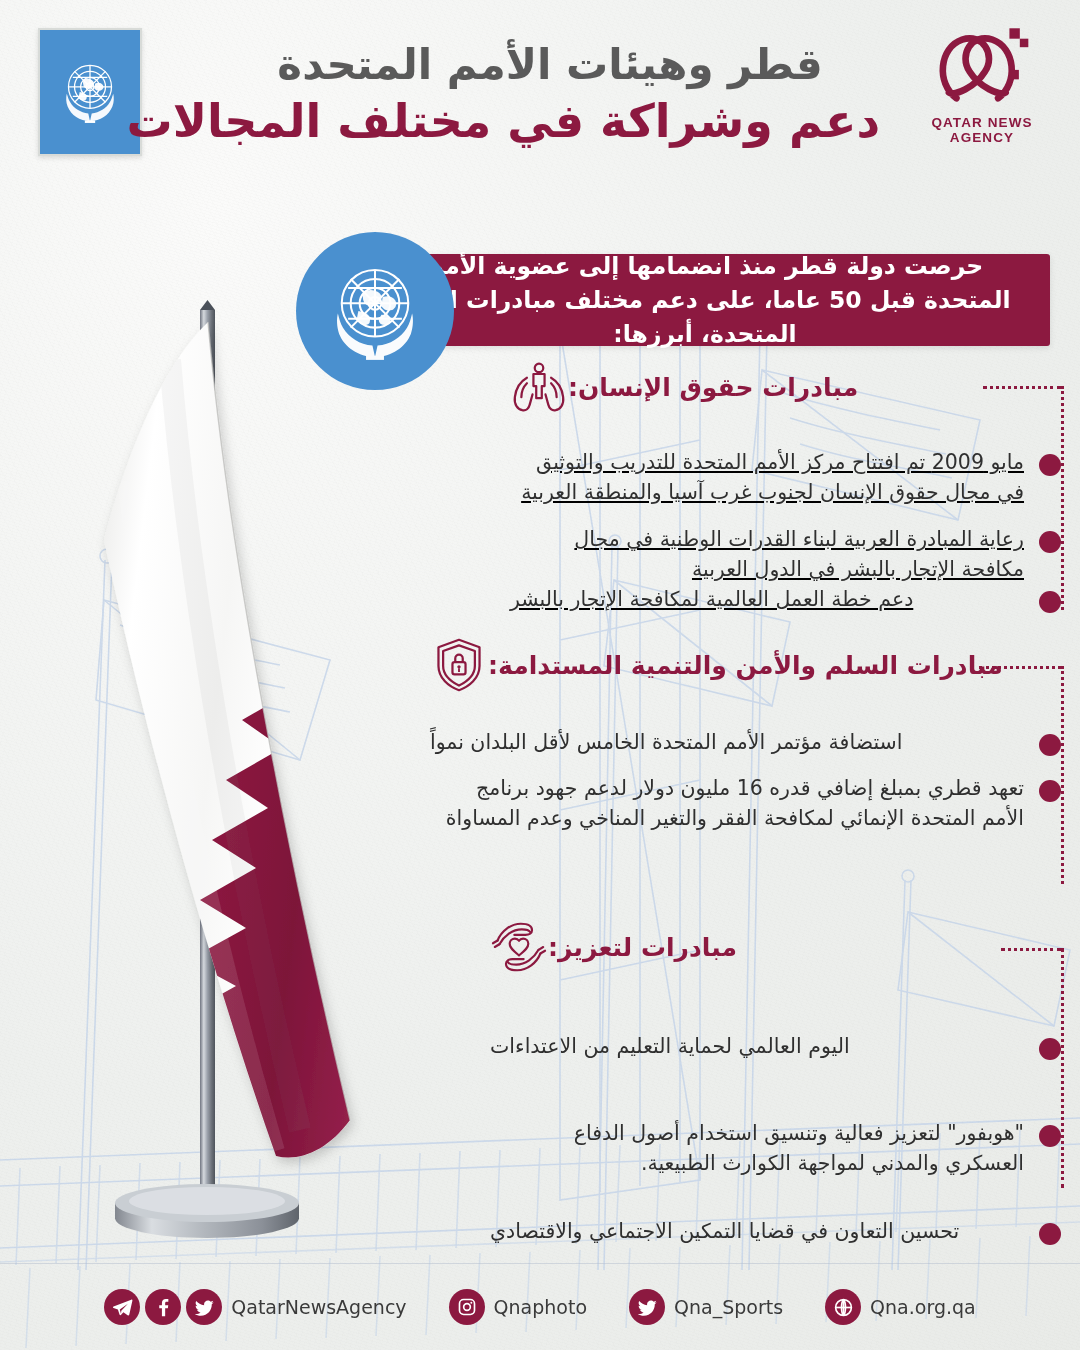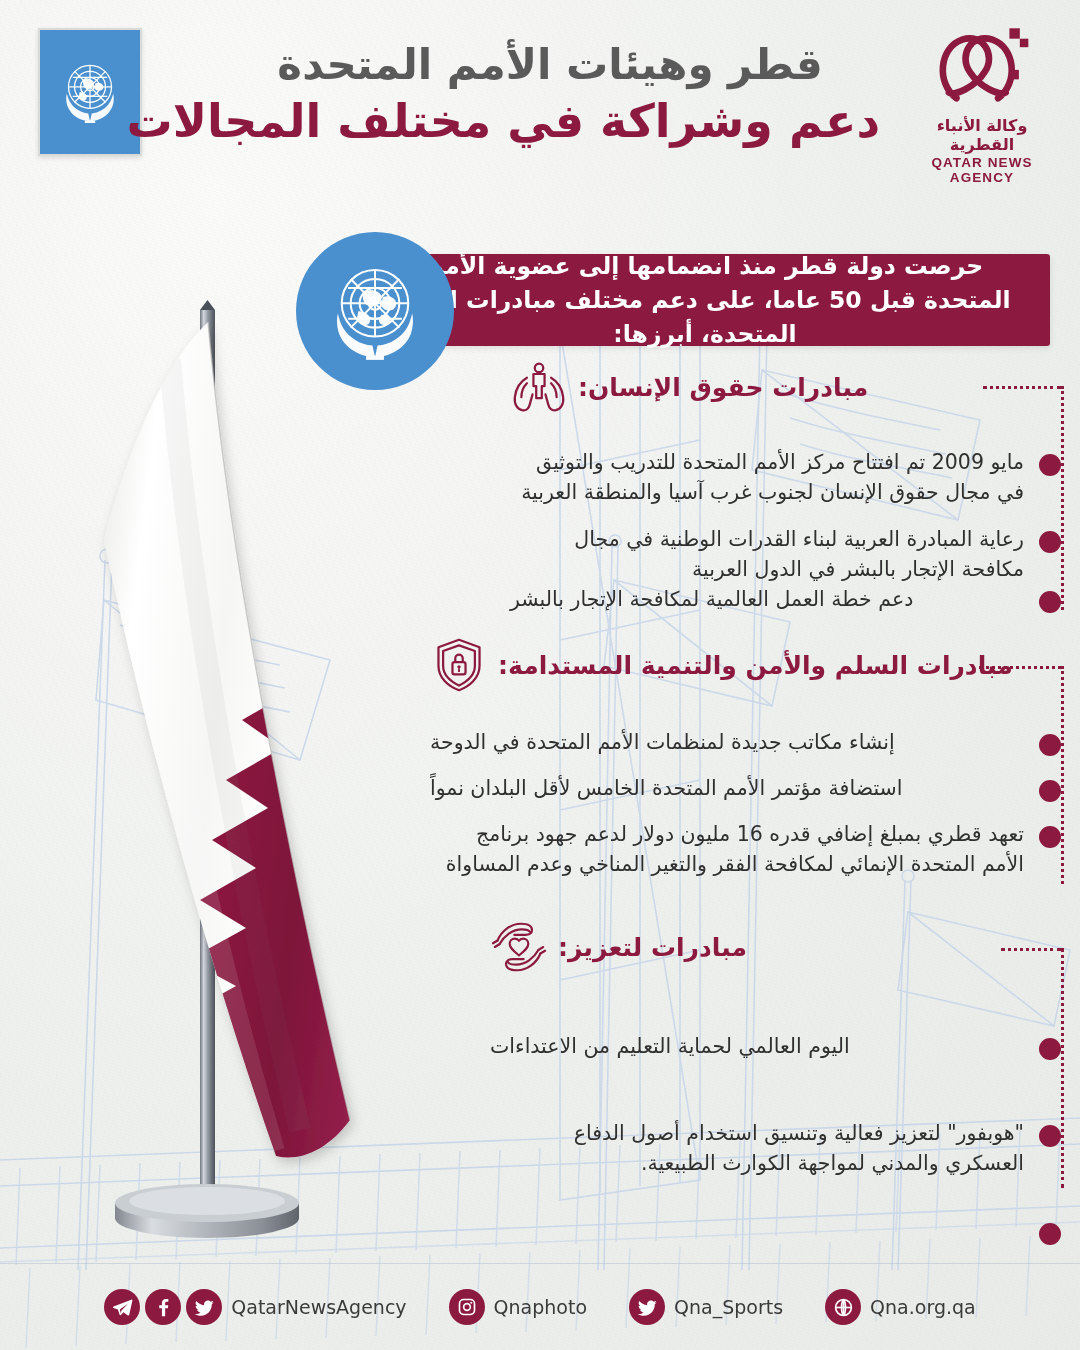--- a/index.html
+++ b/index.html
@@ -62,21 +62,21 @@
   }
   .intro-text{
     color:#ffffff;font-size:23.5px;font-weight:700;line-height:1.45;
     text-align:center;padding:0 34px 0 16px;
   }
 
   
   .section{position:absolute;}
   .sec-head{
     display:flex;flex-direction:row-reverse;align-items:center;justify-content:flex-start;
-    gap:10px;position:relative;
+    position:relative;
   }
   .sec-icon{width:58px;height:58px;flex:0 0 58px;display:flex;align-items:center;justify-content:center;}
   .sec-title{
     font-size:25px;font-weight:800;color:#8c1940;white-space:nowrap;line-height:1;
   }
   .rail{position:absolute;}
   .rail .vline{
     position:absolute;left:0;top:0;width:0;height:100%;
     border-left:3px dotted #8c1940;
   }
@@ -271,21 +271,20 @@
     <div class="qna-logo">
       <svg class="mark" width="104" height="92" viewBox="0 0 110 96">
         <g fill="none" stroke="#8c1940" stroke-width="7" stroke-linecap="round">
           <path d="M28 80 C6 64 10 26 34 18 C56 11 70 34 58 52 C48 68 26 78 20 74"></path>
           <path d="M72 80 C94 64 90 26 66 18 C44 11 30 34 42 52 C52 68 74 78 80 74"></path>
         </g>
         <rect x="84" y="6" width="11" height="11" fill="#8c1940"></rect>
         <rect x="95" y="17" width="9" height="9" fill="#8c1940"></rect>
         <rect x="84" y="50" width="10" height="10" fill="#8c1940"></rect>
       </svg>
-      <div class="qna-ar">وكالة الأنباء القطرية</div>
       <div class="qna-en">QATAR NEWS AGENCY</div>
     </div>
   </div>
 
   <div class="flagwrap">
     <svg width="420" height="960" viewBox="0 0 420 960">
       <defs>
         <linearGradient id="poleG" x1="0" y1="0" x2="1" y2="0">
           <stop offset="0" stop-color="#6f7480"></stop>
           <stop offset=".25" stop-color="#d5d9de"></stop>
@@ -407,21 +406,21 @@
       <div class="sec-title">مبادرات حقوق الإنسان:</div>
     </div>
 
     <div class="rail" style="right:-11px;top:28px;width:78px;height:18px;">
       <div class="hline" style="right:0;width:78px;"></div>
     </div>
     <div class="rail" style="right:-11px;top:28px;width:0;height:224px;">
       <div class="vline" style="height:224px;"></div>
     </div>
 
-    <div class="bullets" style="margin-top:32px;">
+    <div class="bullets" style="margin-top:32px;text-decoration:underline;">
       <div class="bullet-row" style="margin-bottom:18px;">
         <span class="dot"></span>
         <div class="bullet-text two">مايو 2009 تم افتتاح مركز الأمم المتحدة للتدريب والتوثيق في مجال حقوق الإنسان لجنوب غرب آسيا والمنطقة العربية</div>
       </div>
       <div class="bullet-row">
         <span class="dot"></span>
         <div class="bullet-text two">رعاية المبادرة العربية لبناء القدرات الوطنية في مجال مكافحة الإتجار بالبشر في الدول العربية</div>
       </div>
       <div class="bullet-row" style="margin-bottom:18px;">
         <span class="dot"></span>
@@ -448,24 +447,20 @@
     </div>
 
     <div class="rail" style="right:-11px;top:30px;width:82px;height:18px;">
       <div class="hline" style="right:0;width:82px;"></div>
     </div>
     <div class="rail" style="right:-11px;top:30px;width:0;height:218px;">
       <div class="vline" style="height:218px;"></div>
     </div>
 
     <div class="bullets" style="margin-top:34px;">
-      <div class="bullet-row" style="margin-bottom:17px;">
-        <span class="dot"></span>
-        <div class="bullet-text">إنشاء مكاتب جديدة لمنظمات الأمم المتحدة في الدوحة</div>
-      </div>
       <div class="bullet-row" style="margin-bottom:17px;">
         <span class="dot"></span>
         <div class="bullet-text">استضافة مؤتمر الأمم المتحدة الخامس لأقل البلدان نمواً</div>
       </div>
       <div class="bullet-row">
         <span class="dot"></span>
         <div class="bullet-text two">تعهد قطري بمبلغ إضافي قدره 16 مليون دولار لدعم جهود برنامج الأمم المتحدة الإنمائي لمكافحة الفقر والتغير المناخي وعدم المساواة</div>
       </div>
     </div>
   </div>
@@ -499,20 +494,21 @@
       <div class="bullet-row" style="margin-bottom:58px;">
         <span class="dot"></span>
         <div class="bullet-text">اليوم العالمي لحماية التعليم من الاعتداءات</div>
       </div>
       <div class="bullet-row" style="margin-bottom:38px;">
         <span class="dot"></span>
         <div class="bullet-text two">"هوبفور" لتعزيز فعالية وتنسيق استخدام أصول الدفاع العسكري والمدني لمواجهة الكوارث الطبيعية.</div>
       </div>
       <div class="bullet-row">
         <span class="dot"></span>
+        <div class="bullet-text">تحسين التعاون في قضايا التمكين الاجتماعي والاقتصادي</div>
       </div>
     </div>
   </div>
 
   <div class="ground"></div>
   <div class="footer">
 
     <div class="fitem">
       <div class="sgroup">
         <span class="sicon">

